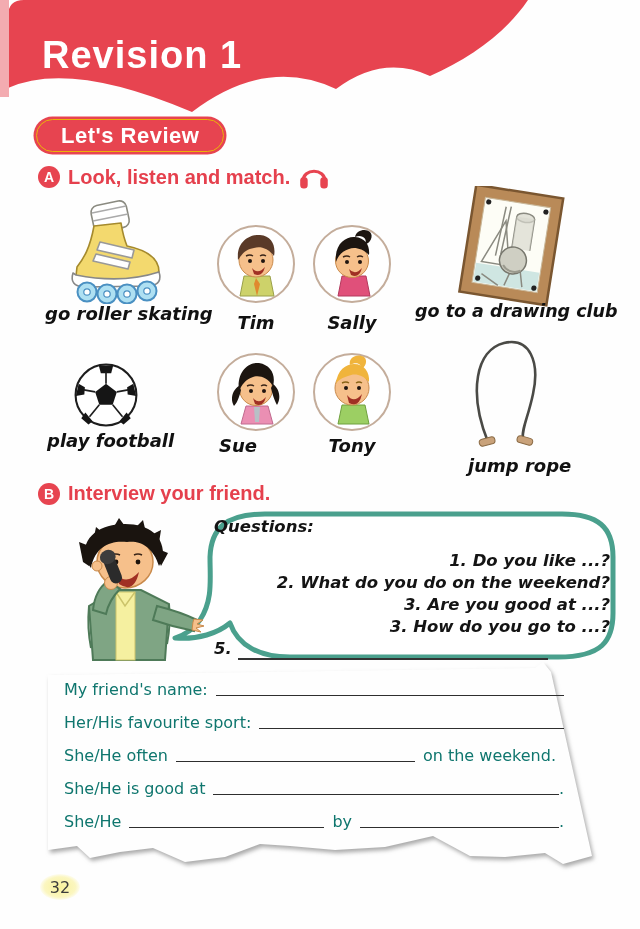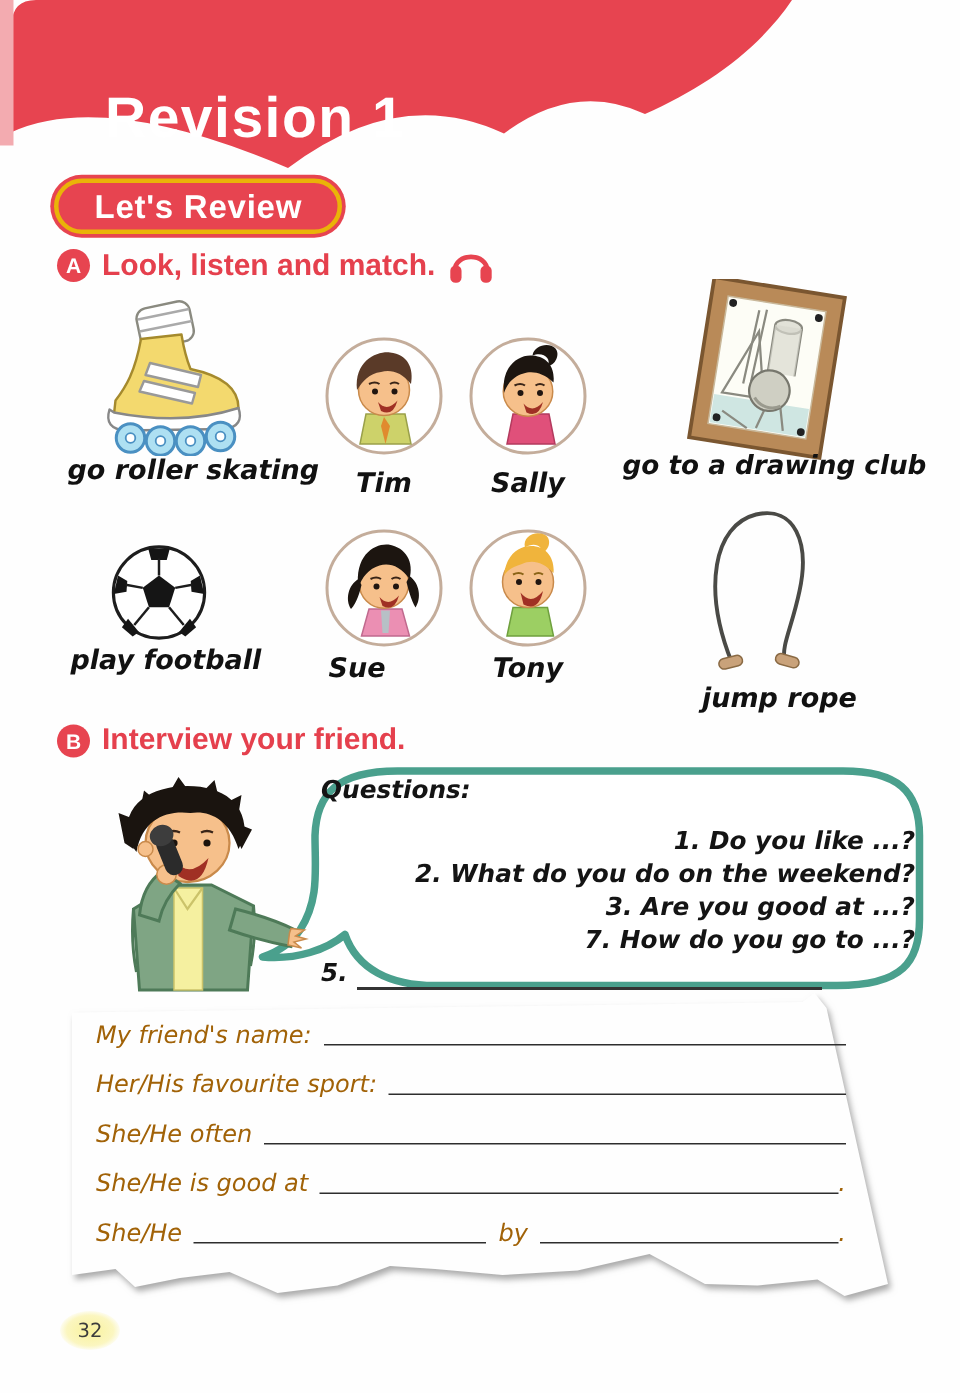--- a/index.html
+++ b/index.html
@@ -1,27 +1,27 @@
 <!DOCTYPE html>
 <html><head>
 <meta charset="utf-8">
 <style>
   html,body{margin:0;padding:0;background:#fff;}
   .page{position:relative;width:640px;height:929px;background:#fefefe;overflow:hidden;
         font-family:"DejaVu Sans",sans-serif;color:#1c1c1c;}
   .abs{position:absolute;}
 
   
-  .page-title{position:absolute;left:70px;top:34px;color:#ffffff;
-    font-family:"Liberation Sans",sans-serif;font-weight:bold;font-size:38px;letter-spacing:1px;margin-top:24px;}
+  .page-title{position:absolute;left:42px;top:34px;color:#ffffff;
+    font-family:"Liberation Sans",sans-serif;font-weight:bold;font-size:38px;letter-spacing:1px;}
   .edge-strip{position:absolute;left:0;top:0;width:9px;height:97px;background:#f3abb0;}
 
   
   .pill{position:absolute;left:36px;top:119px;height:31px;padding:0 24px;
-    background:#e74450;border:3px solid #eab308;box-shadow:0 0 0 2.5px #e74450;
+    background:#e74450;border:1px solid #eab308;box-shadow:0 0 0 2.5px #e74450;
     border-radius:22px;display:flex;align-items:center;}
   .pill span{color:#fff;font-family:"Liberation Sans",sans-serif;font-weight:bold;font-size:22px;letter-spacing:.5px;}
 
   
   .sec-head{position:absolute;display:flex;align-items:center;gap:8px;}
   .marker{width:22px;height:22px;border-radius:50%;background:#e74450;color:#fff;
     display:inline-flex;align-items:center;justify-content:center;
     font-family:"Liberation Sans",sans-serif;font-weight:bold;font-size:14px;flex:0 0 auto;}
   .sec-title{color:#e5404d;font-family:"Liberation Sans",sans-serif;font-weight:bold;font-size:20px;}
 
@@ -34,33 +34,33 @@
   
   .bubble-content{position:absolute;left:214px;top:517px;width:396px;
     font-family:"DejaVu Sans",sans-serif;font-style:italic;font-weight:bold;
     font-size:16.5px;color:#141414;}
   .bubble-heading{margin-bottom:14px;}
   .q-item{line-height:22px;white-space:nowrap;text-align:right;}
   .q-row5{display:flex;align-items:flex-end;}
   .q5-blank{flex:0 0 310px;border-bottom:2px solid #333;height:15px;margin-left:6px;}
 
   
-  .form-row{position:absolute;left:64px;width:500px;display:flex;align-items:center;
-    font-size:16px;color:#a16207;font-family:"DejaVu Sans",sans-serif;white-space:nowrap;font-style:italic;}
+  .form-row{position:absolute;left:64px;width:500px;display:flex;align-items:flex-start;
+    font-size:16px;color:#0f766e;font-family:"DejaVu Sans",sans-serif;white-space:nowrap;}
   .form-row .lbl{margin-right:8px;}
   .blank{border-bottom:1.6px solid #2e2e2e;height:15px;margin-bottom:2px;}
   .grow{flex:1 1 auto;}
   .fix195{flex:0 0 195px;}
   .mid{margin:0 8px;}
 
   
   .page-num{position:absolute;left:40px;top:874px;width:40px;height:26px;border-radius:50%;
     background:radial-gradient(ellipse at center,#f9f29b 0%,#fbf6c0 55%,rgba(251,246,192,0) 75%);
     display:flex;align-items:center;justify-content:center;
-    font-family:"DejaVu Sans",sans-serif;font-size:13px;color:#3c3c3c;}
+    font-family:"DejaVu Sans",sans-serif;font-size:16px;color:#3c3c3c;}
 </style>
 </head>
 <body>
 
 <div class="page">
 
   <svg class="abs" style="left:0;top:0" width="640" height="120" viewBox="0 0 640 120">
     <path d="M 8 16 Q 8 0 24 0 L 528 0
              C 505 34 470 58 430 76
              Q 383 54 336 89
@@ -225,21 +225,21 @@
              L 388 152
              C 432 152 443 136 443 108
              L 443 52
              C 443 22 428 9 392 9 Z" fill="#ffffff" stroke="#4aa08d" stroke-width="5" stroke-linejoin="round"></path>
   </svg>
   <div class="bubble-content">
     <div class="bubble-heading">Questions:</div>
     <div class="q-item">1. Do you like ...?</div>
     <div class="q-item">2. What do you do on the weekend?</div>
     <div class="q-item">3. Are you good at ...?</div>
-    <div class="q-item">7. How do you go to ...?</div>
+    <div class="q-item">3. How do you go to ...?</div>
     <div class="q-item q-row5">
       <span>5.</span>
       <span class="q5-blank"></span>
     </div>
   </div>
 
   <svg class="abs" style="left:45px;top:508px" width="162" height="158" viewBox="0 0 162 158">
     <path d="M 38 54 L 34 34 L 47 39 L 51 19 L 63 29 L 74 10 L 85 25 L 98 12 L 102 29 L 116 22 L 113 41 L 123 45 L 116 58
              C 108 36 92 31 81 33 C 64 31 47 37 44 58 Z" fill="#1a140f"></path>
     <ellipse cx="80" cy="54" rx="28" ry="26" fill="#f6c08b" stroke="#c98a4b" stroke-width="1.5"></ellipse>
@@ -273,20 +273,21 @@
     <span class="lbl">My friend's name:</span>
     <span class="blank grow"></span>
   </div>
   <div class="form-row" style="top:713px">
     <span class="lbl">Her/His favourite sport:</span>
     <span class="blank grow"></span>
   </div>
   <div class="form-row" style="top:746px">
     <span class="lbl">She/He often</span>
     <span class="blank grow"></span>
+    <span class="mid">on the weekend.</span>
   </div>
   <div class="form-row" style="top:779px">
     <span class="lbl">She/He is good at</span>
     <span class="blank grow"></span>
     <span>.</span>
   </div>
   <div class="form-row" style="top:812px">
     <span class="lbl">She/He</span>
     <span class="blank fix195"></span>
     <span class="mid">by</span>

